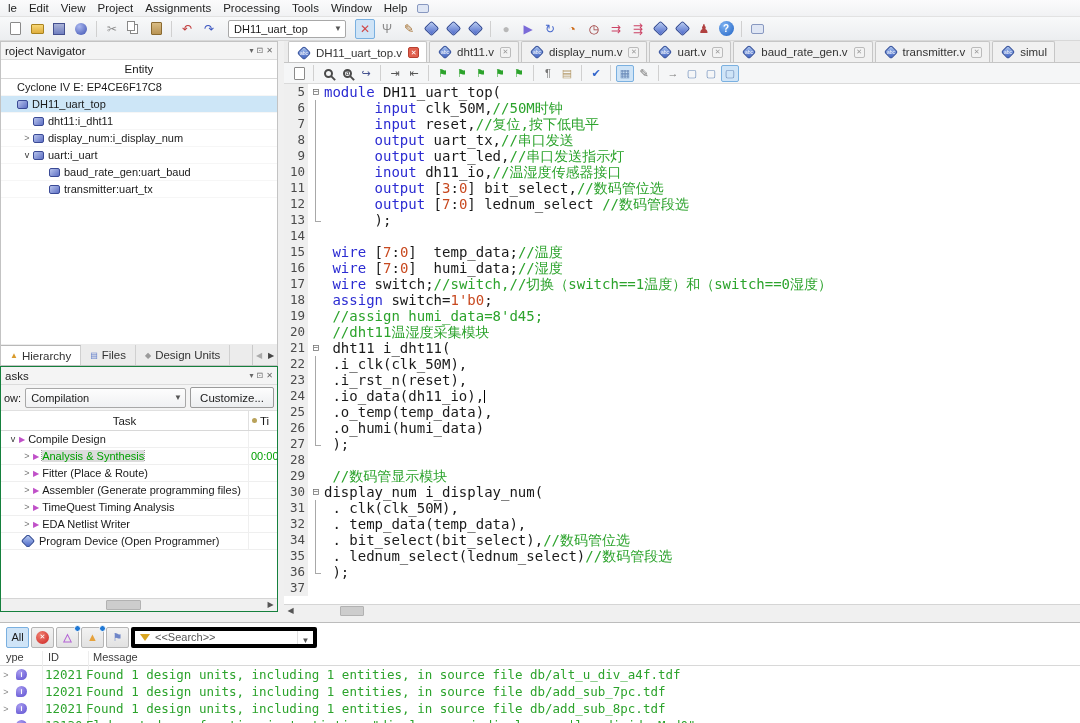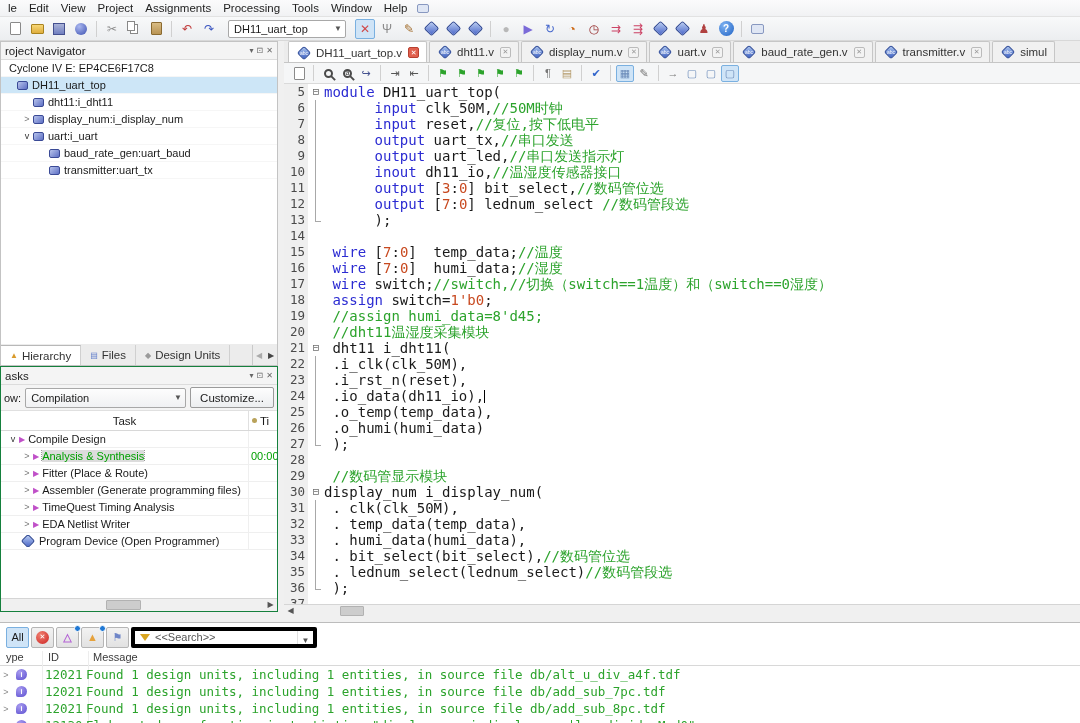--- a/index.html
+++ b/index.html
@@ -233,22 +233,23 @@
 
 <div id="navigator">
   <div class="panel-title">
     <span>roject Navigator</span>
     <span class="panel-btns">
       <span>▾</span>
       <span>⊡</span>
       <span>✕</span>
     </span>
   </div>
+  <div class="col-head">Entity</div>
   <div class="tree" id="nav-tree">
-      <div class="tree-row" style="padding-left: 8px;">
+      <div class="tree-row" style="padding-left: 16px;">
         <span>Cyclone IV E: EP4CE6F17C8</span>
       </div>
       <div class="tree-row sel" style="padding-left: 4px;">
         <span class="exp"></span>
         <span class="ent-icon"></span>
         <span>DH11_uart_top</span>
       </div>
       <div class="tree-row" style="padding-left: 20px;">
         <span class="exp"></span>
         <span class="ent-icon"></span>
@@ -531,21 +532,20 @@
     <div class="code-line"><span class="gutter">23</span><span class="fold bar"></span><span class="ct"><span class="id"> .i_rst_n(reset),</span></span></div>
     <div class="code-line"><span class="gutter">24</span><span class="fold bar"></span><span class="ct"><span class="id"> .io_data(dh11_io),</span><span class="cursor"></span></span></div>
     <div class="code-line"><span class="gutter">25</span><span class="fold bar"></span><span class="ct"><span class="id"> .o_temp(temp_data),</span></span></div>
     <div class="code-line"><span class="gutter">26</span><span class="fold bar"></span><span class="ct"><span class="id"> .o_humi(humi_data)</span></span></div>
     <div class="code-line"><span class="gutter">27</span><span class="fold end"></span><span class="ct"><span class="id"> );</span></span></div>
     <div class="code-line"><span class="gutter">28</span><span class="fold"></span><span class="ct"></span></div>
     <div class="code-line"><span class="gutter">29</span><span class="fold"></span><span class="ct"><span class="id"> </span><span class="cmt">//数码管显示模块</span></span></div>
     <div class="code-line"><span class="gutter">30</span><span class="fold">⊟</span><span class="ct"><span class="id">display_num i_display_num(</span></span></div>
     <div class="code-line"><span class="gutter">31</span><span class="fold bar"></span><span class="ct"><span class="id"> . clk(clk_50M),</span></span></div>
     <div class="code-line"><span class="gutter">32</span><span class="fold bar"></span><span class="ct"><span class="id"> . temp_data(temp_data),</span></span></div>
-    <div class="code-line"><span class="gutter">33</span><span class="fold bar"></span><span class="ct"><span class="id"> . humi_data(humi_data),</span></span></div>
     <div class="code-line"><span class="gutter">34</span><span class="fold bar"></span><span class="ct"><span class="id"> . bit_select(bit_select),</span><span class="cmt">//数码管位选</span></span></div>
     <div class="code-line"><span class="gutter">35</span><span class="fold bar"></span><span class="ct"><span class="id"> . lednum_select(lednum_select)</span><span class="cmt">//数码管段选</span></span></div>
     <div class="code-line"><span class="gutter">36</span><span class="fold end"></span><span class="ct"><span class="id"> );</span></span></div>
     <div class="code-line"><span class="gutter">37</span><span class="fold"></span><span class="ct"></span></div>
   </div>
 <div id="ed-scroll">
   <div class="scroll-arrow" style="left:0;">◀</div>
   <div class="scroll-thumb" style="left:56px;width:24px;"></div>
 </div>
 <div class="ed-gap"></div>

